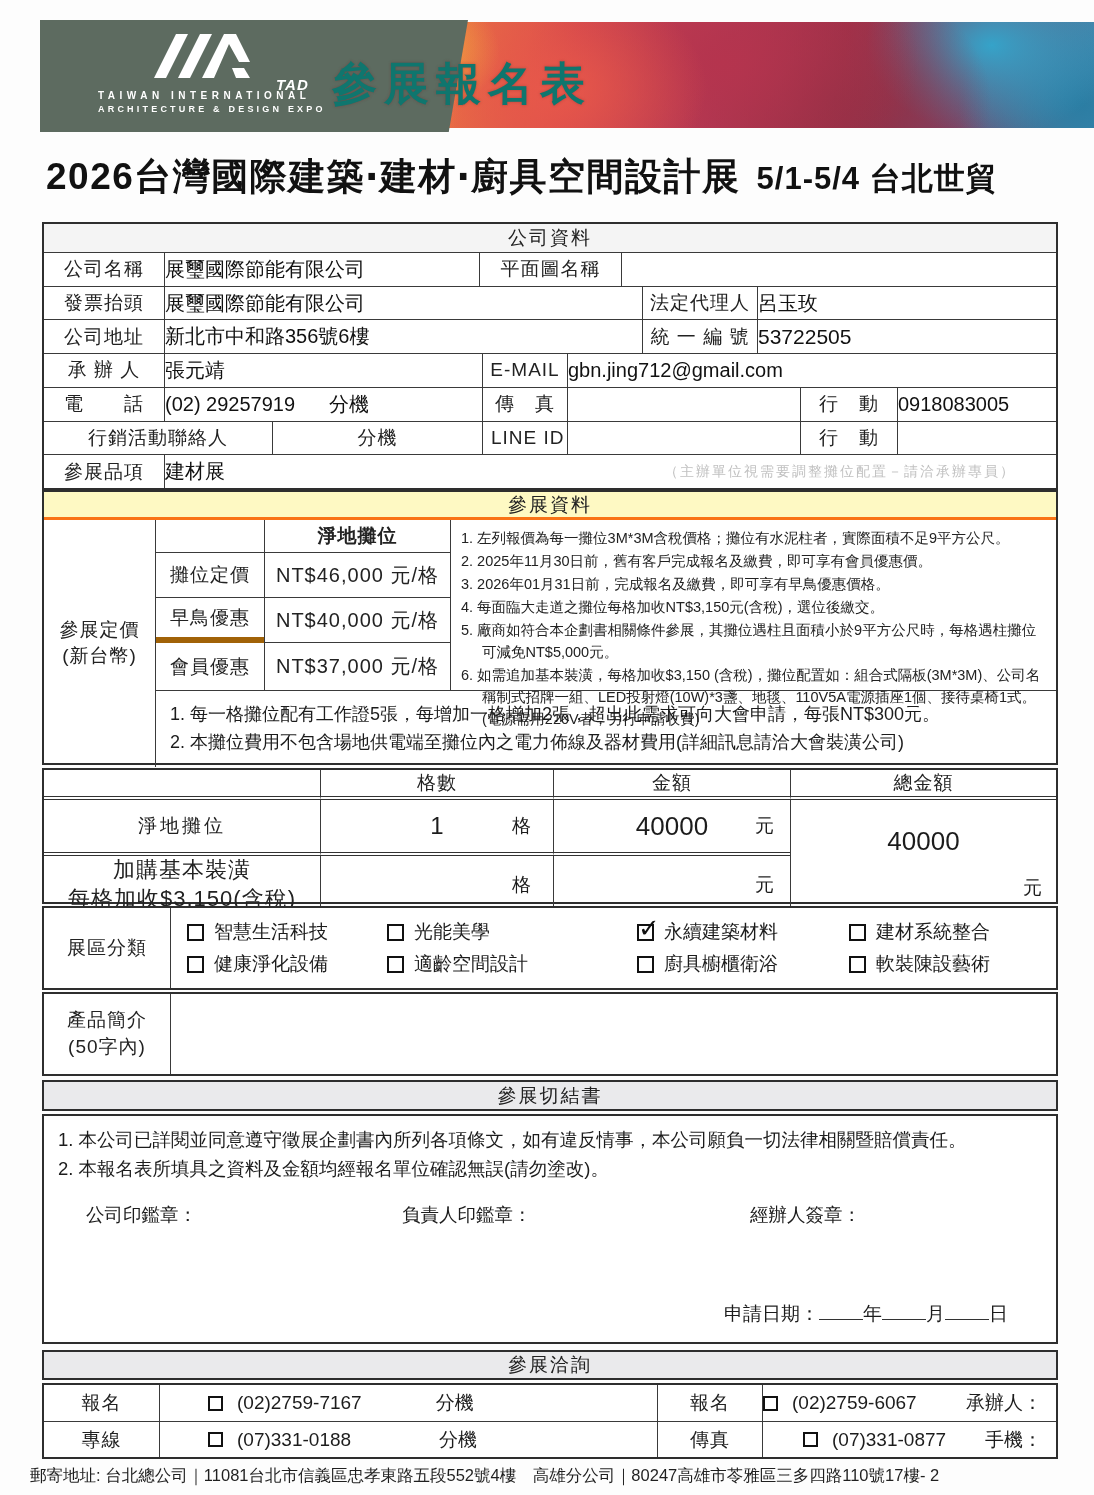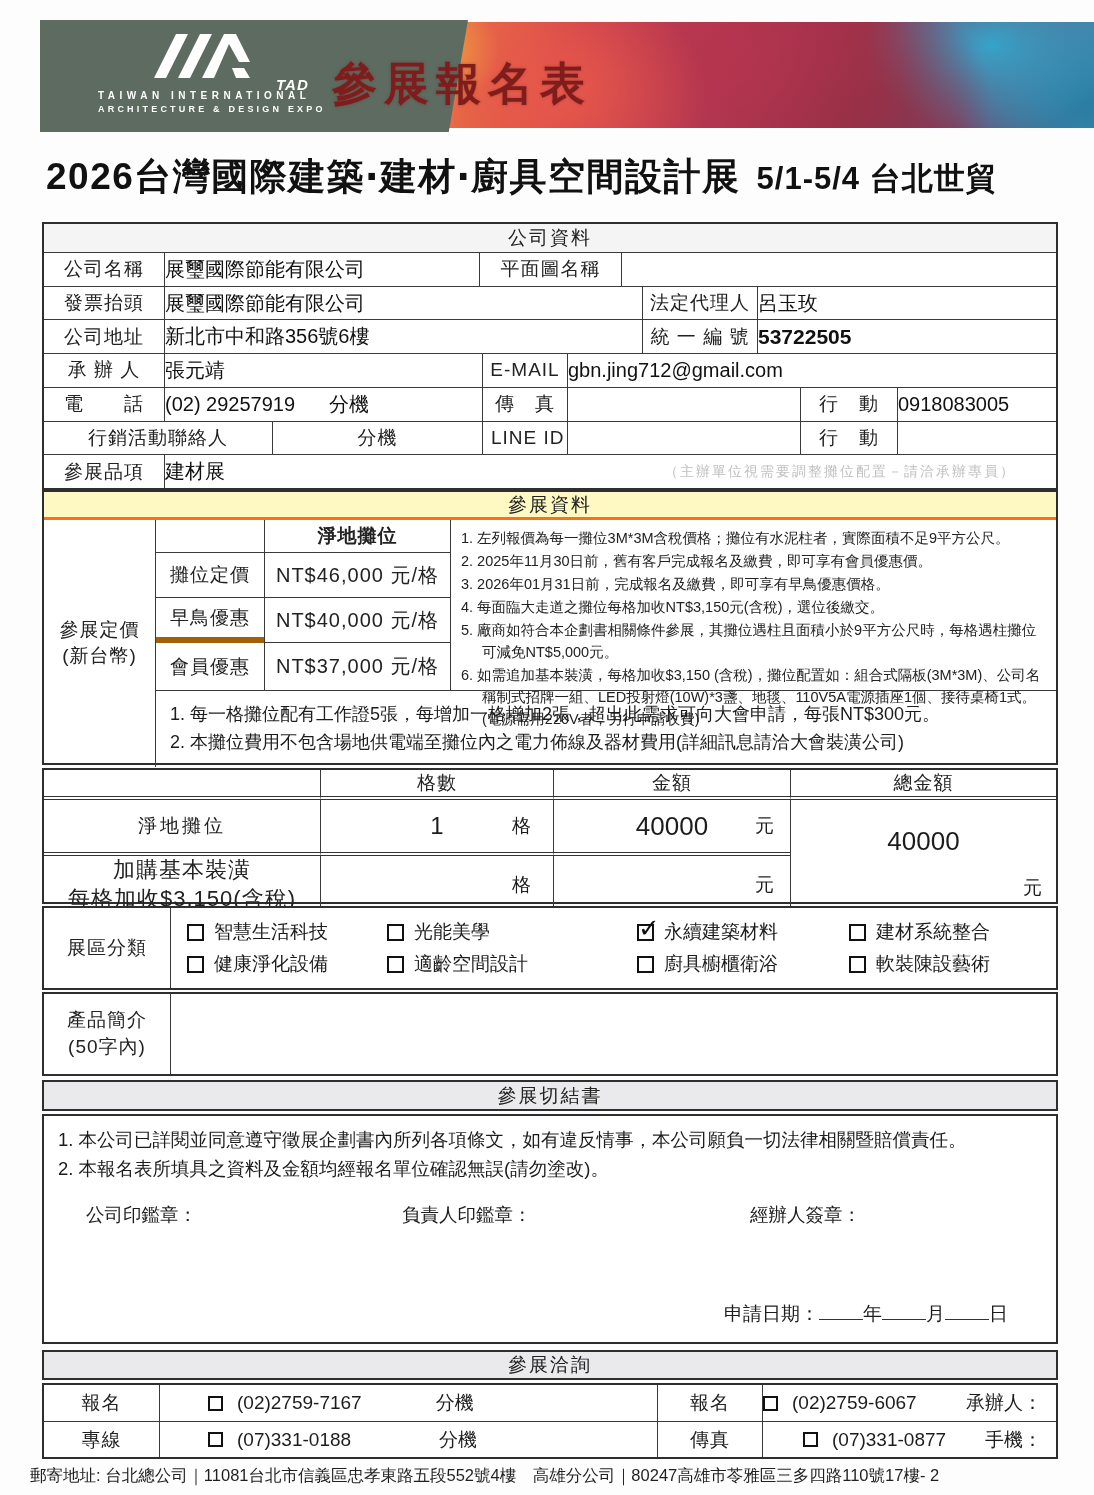--- a/index.html
+++ b/index.html
@@ -25,21 +25,21 @@
   .greenblock{
     position:absolute;left:0;top:4px;width:428px;height:112px;background:#5d6b60;z-index:2;
     clip-path:polygon(0 0,100% 0,95.5% 100%,0 100%);
   }
   .logo{position:absolute;left:58px;top:8px;color:#fff;}
   .logo svg{display:block;margin-left:38px;}
   .logo-tad{position:absolute;left:178px;top:48px;font-size:15px;font-weight:bold;font-style:italic;letter-spacing:1px;}
   .logo-cap1{font-size:10px;letter-spacing:4.5px;font-weight:bold;margin-top:4px;}
   .logo-cap2{font-size:9px;letter-spacing:3.2px;font-weight:bold;margin-top:3px;}
   .form-title{
-    position:absolute;z-index:3;left:292px;top:38px;color:#7f1d1d;font-size:45px;font-weight:bold;
+    position:absolute;z-index:3;left:292px;top:38px;color:#0f766e;font-size:45px;font-weight:bold;
     letter-spacing:7px;text-shadow:0 0 3px rgba(120,40,40,.45);
   }
   
   .main-title{position:absolute;top:152px;left:46px;width:1010px;white-space:nowrap;}
   .main-title .t1{font-size:37px;font-weight:bold;letter-spacing:1.5px;color:#111;}
   .main-title .t2{font-size:31px;font-weight:bold;letter-spacing:1px;color:#111;margin-left:16px;}
   
   .sect{position:absolute;left:42px;width:1016px;border:2px solid #2e2e2e;box-sizing:border-box;background:#fff;}
   .strip{display:flex;align-items:center;justify-content:center;font-size:19px;letter-spacing:2px;color:#222;}
   .cell{box-sizing:border-box;display:flex;align-items:center;font-size:19px;}
@@ -103,21 +103,21 @@
       <div class="cell lab">發票抬頭</div>
       <div class="cell val bl">展璽國際節能有限公司</div>
       <div class="cell lab bl">法定代理人</div>
       <div class="cell val bl">呂玉玫</div>
     </div>
 
     <div class="crow bt" style="grid-template-columns:120px 478px 115px 1fr;">
       <div class="cell lab">公司地址</div>
       <div class="cell val bl">新北市中和路356號6樓</div>
       <div class="cell lab bl">統 一 編 號</div>
-      <div class="cell val bl" style="font-weight:bold;font-size:21px;">53722505</div>
+      <div class="cell val bl" style="font-weight:normal;font-size:21px;">53722505</div>
     </div>
 
     <div class="crow bt" style="grid-template-columns:120px 318px 85px 1fr;">
       <div class="cell lab">承 辦 人</div>
       <div class="cell val bl">張元靖</div>
       <div class="cell lab bl">E-MAIL</div>
       <div class="cell val bl">gbn.jing712@gmail.com</div>
     </div>
 
     <div class="crow bt" style="grid-template-columns:120px 318px 85px 233px 97px 1fr;">

